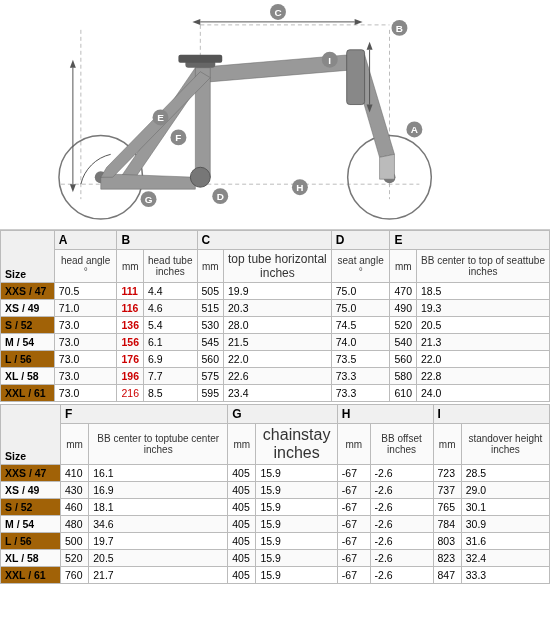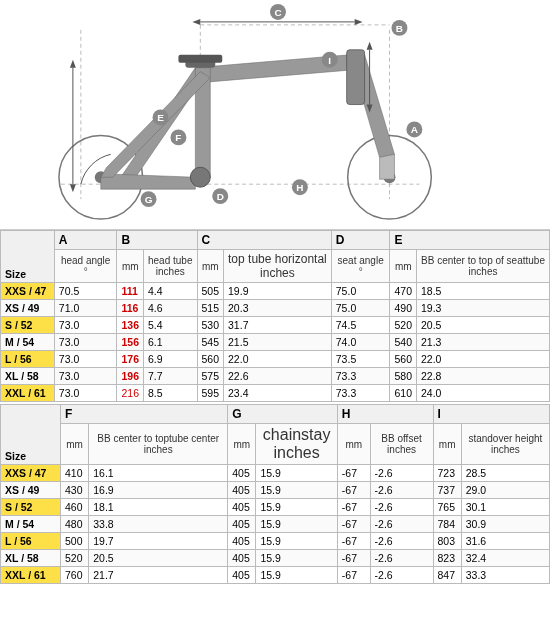--- a/index.html
+++ b/index.html
@@ -52,21 +52,21 @@
     }
 
     .subheader-row td {
       background: #f8f8f8;
       font-size: 10px;
       color: #333;
       text-align: center;
     }
 
     .size-col {
-      background: #fde047;
+      background: #a16207;
       font-weight: bold;
     }
 
     .col-label {
       font-weight: bold;
       font-size: 12px;
     }
 
     .unit-label {
       font-size: 10px;
@@ -230,21 +230,21 @@
     <td>75.0</td>
     <td>490</td>
     <td>19.3</td>
   </tr>
         <tr style="background: rgb(255, 255, 255);">
     <td class="size-col">S / 52</td>
     <td>73.0</td>
     <td style="color:#c00;font-weight:bold">136</td>
     <td>5.4</td>
     <td>530</td>
-    <td>31.7</td>
+    <td>28.0</td>
     <td>74.5</td>
     <td>520</td>
     <td>20.5</td>
   </tr>
         <tr style="background: rgb(245, 245, 245);">
     <td class="size-col">M / 54</td>
     <td>73.0</td>
     <td style="color:#c00;font-weight:bold">156</td>
     <td>6.1</td>
     <td>545</td>
@@ -361,21 +361,21 @@
     <td>405</td>
     <td>15.9</td>
     <td>-67</td>
     <td>-2.6</td>
     <td>765</td>
     <td>30.1</td>
   </tr>
         <tr style="background: rgb(245, 245, 245);">
     <td class="size-col">M / 54</td>
     <td>480</td>
-    <td>33.8</td>
+    <td>34.6</td>
     <td>405</td>
     <td>15.9</td>
     <td>-67</td>
     <td>-2.6</td>
     <td>784</td>
     <td>30.9</td>
   </tr>
         <tr style="background: rgb(255, 255, 255);">
     <td class="size-col">L / 56</td>
     <td>500</td>

